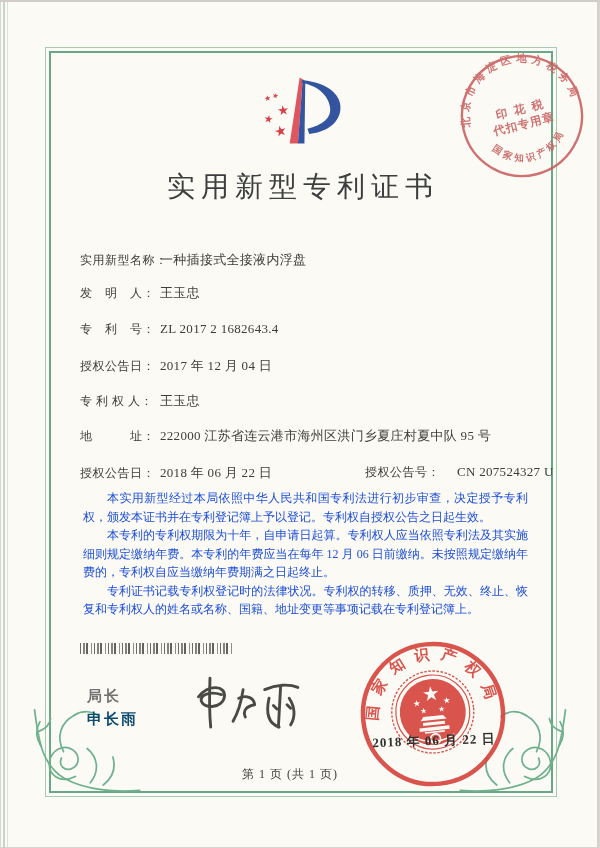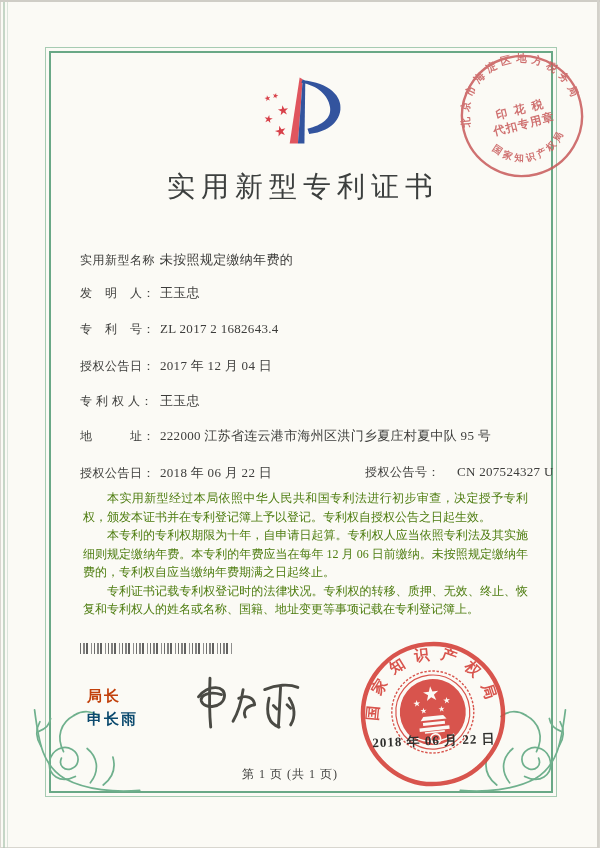--- a/index.html
+++ b/index.html
@@ -43,35 +43,35 @@
   }
   
   .field-row{position:absolute;left:80px;right:50px;height:18px;font-size:13px;color:#3d3d3b;white-space:nowrap;}
   .field-label{display:inline-block;width:80px;font-size:12px;letter-spacing:.5px;vertical-align:baseline;}
   .field-value{font-size:13px;letter-spacing:.3px;}
   .grant-pair{position:absolute;left:285px;top:0;}
   .grant-pair .field-label{width:92px;}
   
   .body-text{
     position:absolute;left:83px;top:489px;width:445px;
-    font-size:12px;line-height:18.5px;color:#4d7c0f;
+    font-size:12px;line-height:18.5px;color:#1d4ed8;
     text-align:justify;
   }
   .body-text p{margin:0;text-indent:2em;}
   
   .barcode{
     position:absolute;left:80px;top:643px;width:153px;height:11px;opacity:.75;
     background:repeating-linear-gradient(90deg,
       #3c3c3c 0 1px,transparent 1px 3px,
       #5a5a5a 3px 5px,transparent 5px 6px,
       #2e2e2e 6px 8px,transparent 8px 11px,
       #6a6a6a 11px 12px,transparent 12px 14px);
   }
   
-  .issuer-title{position:absolute;left:87px;top:687px;font-size:15px;letter-spacing:2px;color:#c2410c;font-weight:600;}
+  .issuer-title{position:absolute;left:87px;top:687px;font-size:15px;letter-spacing:2px;color:#737373;font-weight:600;}
   .issuer-name{position:absolute;left:87px;top:710px;font-size:15px;letter-spacing:2px;color:#0c4a6e;font-weight:600;}
   .signature{position:absolute;left:176px;top:668px;width:140px;height:72px;}
   
   .seal{position:absolute;left:358px;top:639px;width:150px;height:150px;transform:rotate(-6deg);opacity:.92;}
   .seal-date{
     position:absolute;left:366px;top:732px;width:136px;text-align:center;
     font-size:13px;color:#2f2f2d;letter-spacing:1px;transform:rotate(-2deg);
     font-weight:600;
   }
   .tax-stamp{position:absolute;left:457px;top:50px;width:130px;height:132px;transform:rotate(-14deg);opacity:.85;}
@@ -147,21 +147,21 @@
       <textPath href="#tsArcTop" startOffset="50%" text-anchor="middle">北京市海淀区地方税务局</textPath>
     </text>
     <text x="0" y="-3" text-anchor="middle" font-size="11.5" fill="#c85a5a" letter-spacing="2" font-weight="600">印 花 税</text>
     <text x="0" y="12" text-anchor="middle" font-size="11.5" fill="#c85a5a" letter-spacing="1" font-weight="600">代扣专用章</text>
     <text font-size="9.5" fill="#c85a5a" letter-spacing="3" font-weight="600">
       <textPath href="#tsArcBottom" startOffset="50%" text-anchor="middle">国家知识产权局</textPath>
     </text>
   </svg>
 
   <div class="field-row" style="top:251px">
-    <span class="field-label">实用新型名称：</span><span class="field-value">未按照规定缴纳年费的</span>
+    <span class="field-label">实用新型名称：</span><span class="field-value">一种插接式全接液内浮盘</span>
   </div>
   <div class="field-row" style="top:284px">
     <span class="field-label">发　明　人：</span><span class="field-value">王玉忠</span>
   </div>
   <div class="field-row" style="top:321px">
     <span class="field-label">专　利　号：</span><span class="field-value">ZL 2017 2 1682643.4</span>
   </div>
   <div class="field-row" style="top:357px">
     <span class="field-label">授权公告日：</span><span class="field-value">2017 年 12 月 04 日</span>
   </div>

